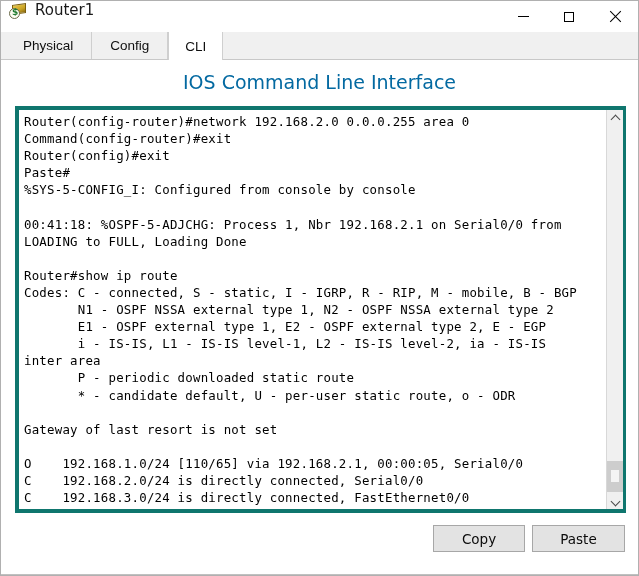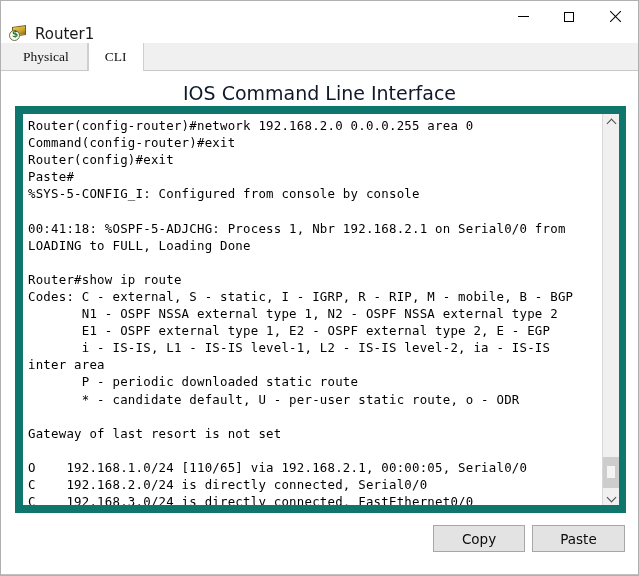--- a/index.html
+++ b/index.html
@@ -19,24 +19,24 @@
     height: 576px;
     background: #ffffff;
     border: 1px solid #b0b0b0;
     box-sizing: border-box;
     overflow: hidden;
   }
 
   
   .titlebar {
     position: relative;
-    height: 42px;
-    background: #ffffff;
-    display: flex;
-    align-items: flex-end;
+    height: 31px;
+    background: #ffffff;
+    display: flex;
+    align-items: flex-start;
   }
   .title-icon {
     width: 20px;
     height: 20px;
     margin-left: 8px;
     margin-right: 6px;
     position: relative;
     flex: 0 0 auto;
   }
   .title-icon .box {
@@ -142,49 +142,49 @@
     padding: 0 18px;
     display: flex;
     align-items: center;
     justify-content: center;
     font-size: 13.5px;
     color: #101010;
     background: #f0f0f0;
     border-right: 1px solid #cfcfcf;
     box-sizing: border-box;
     cursor: default;
-    font-family: Liberation Serif, serif;
+    font-family: Liberation Sans, sans-serif;
   }
   .tab.active {
     background: #ffffff;
     border-right: 1px solid #cfcfcf;
     border-left: 1px solid #cfcfcf;
     margin-bottom: -1px;
     height: 28px;
     padding: 0 16px;
   }
 
   
   .heading {
     text-align: center;
     font-size: 19px;
-    color: #0f172a;
+    color: #0369a1;
     padding-top: 11px;
     padding-bottom: 8px;
     font-family: "DejaVu Sans", sans-serif;
   }
 
   
   .terminal-wrap {
     position: absolute;
     left: 14px;
     top: 105px;
     width: 611px;
     height: 407px;
-    border: 8px solid #0f766e;
+    border: 4px solid #0f766e;
     box-sizing: border-box;
     background: #ffffff;
     display: flex;
   }
   .terminal {
     flex: 1 1 auto;
     padding: 3px 0 0 5px;
     overflow: hidden;
     background: #ffffff;
   }
@@ -322,38 +322,39 @@
         <span class="glyph-max"></span>
       </div>
       <div class="win-btn">
         <span class="glyph-close"></span>
       </div>
     </div>
   </div>
 
   <div class="tabstrip">
     <div class="tab">Physical</div>
+    <div class="tab">Config</div>
     <div class="tab active">CLI</div>
   </div>
 
   <div class="heading">IOS Command Line Interface</div>
 
   <div class="terminal-wrap">
     <div class="terminal" id="terminal">
         <div class="term-line">Router(config-router)#network 192.168.2.0 0.0.0.255 area 0</div>
         <div class="term-line">Command(config-router)#exit</div>
         <div class="term-line">Router(config)#exit</div>
         <div class="term-line">Paste#</div>
         <div class="term-line">%SYS-5-CONFIG_I: Configured from console by console</div>
         <div class="term-line">&nbsp;</div>
         <div class="term-line">00:41:18: %OSPF-5-ADJCHG: Process 1, Nbr 192.168.2.1 on Serial0/0 from</div>
         <div class="term-line">LOADING to FULL, Loading Done</div>
         <div class="term-line">&nbsp;</div>
         <div class="term-line">Router#show ip route</div>
-        <div class="term-line">Codes: C - external, S - static, I - IGRP, R - RIP, M - mobile, B - BGP</div>
+        <div class="term-line">Codes: C - connected, S - static, I - IGRP, R - RIP, M - mobile, B - BGP</div>
         <div class="term-line">       N1 - OSPF NSSA external type 1, N2 - OSPF NSSA external type 2</div>
         <div class="term-line">       E1 - OSPF external type 1, E2 - OSPF external type 2, E - EGP</div>
         <div class="term-line">       i - IS-IS, L1 - IS-IS level-1, L2 - IS-IS level-2, ia - IS-IS</div>
         <div class="term-line">inter area</div>
         <div class="term-line">       P - periodic downloaded static route</div>
         <div class="term-line">       * - candidate default, U - per-user static route, o - ODR</div>
         <div class="term-line">&nbsp;</div>
         <div class="term-line">Gateway of last resort is not set</div>
         <div class="term-line">&nbsp;</div>
         <div class="term-line">O    192.168.1.0/24 [110/65] via 192.168.2.1, 00:00:05, Serial0/0</div>

